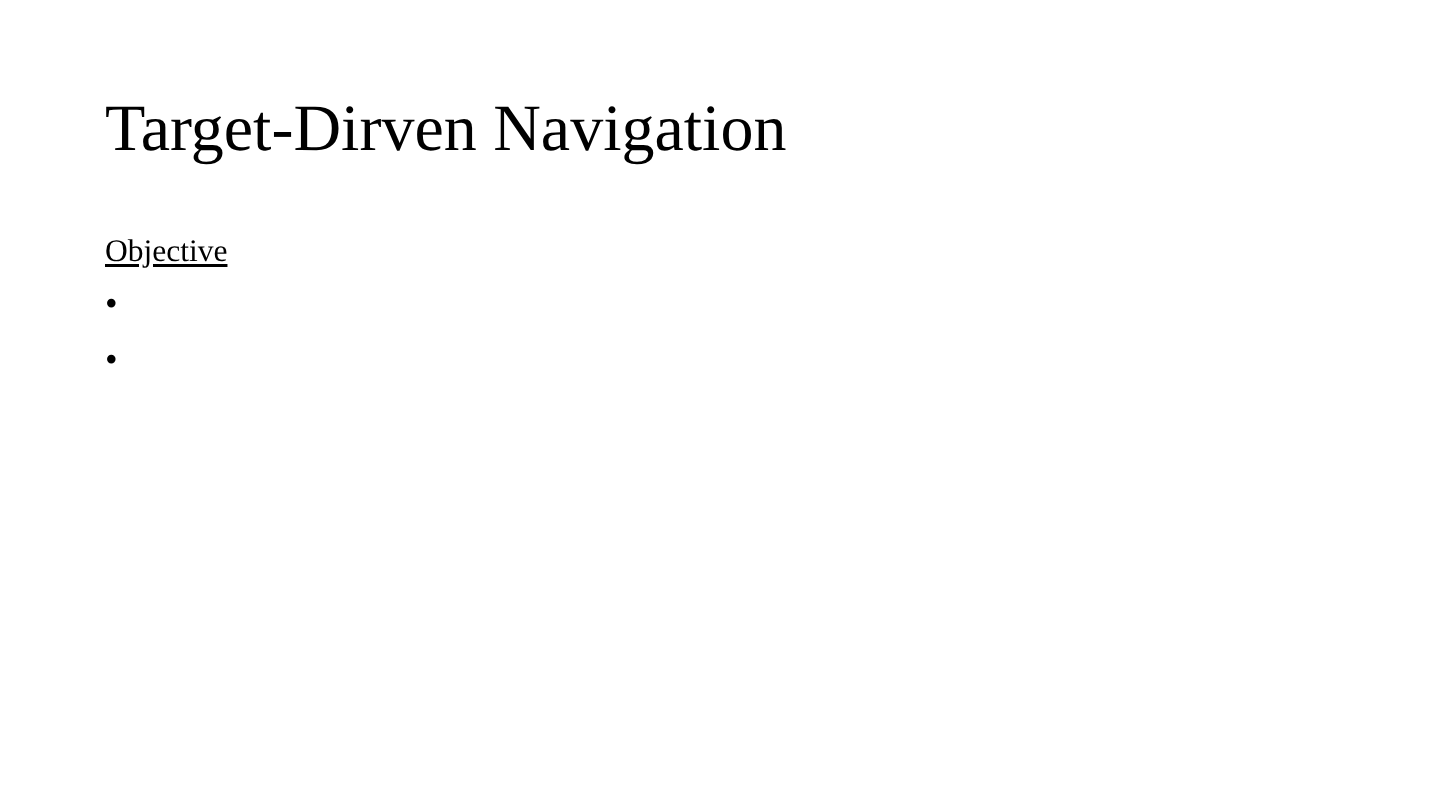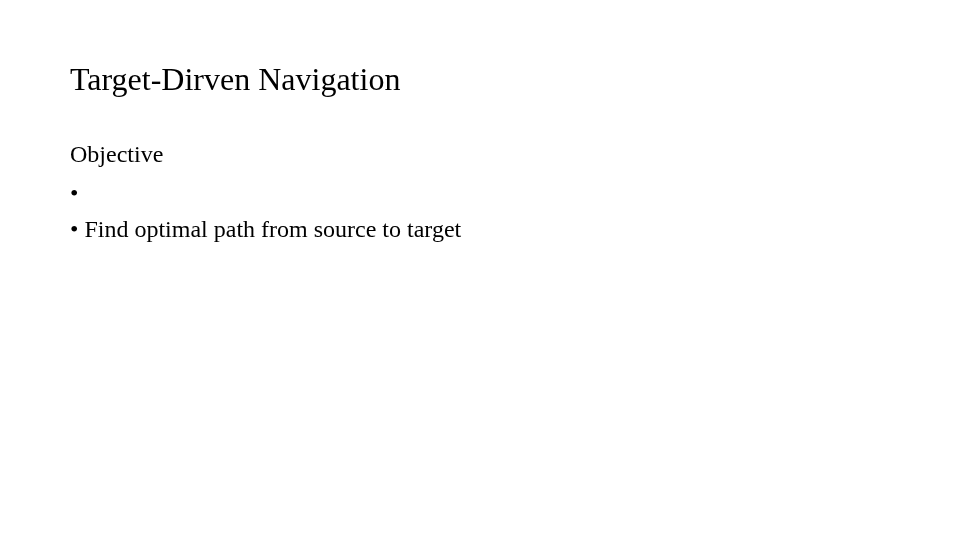--- a/index.html
+++ b/index.html
@@ -11,29 +11,30 @@
     font-family: "Times New Roman", Times, serif;
     color: #000000;
   }
   .slide {
     box-sizing: border-box;
     width: 960px;
     height: 540px;
     padding: 60px 70px 0 70px;
   }
   .title {
-    font-size: 32px;
+    font-size: 44px;
     font-weight: 400;
     margin: 0 0 40px 0;
     line-height: 1.2;
   }
   .subheading {
-    font-size: 24px;
+    font-size: 21px;
     margin: 0 0 6px 0;
     line-height: 1.35;
+    text-decoration: underline;
   }
   .bullet-row {
     display: flex;
     align-items: flex-start;
     font-size: 24px;
     line-height: 1.35;
     margin: 0 0 4px 0;
   }
   .bullet-dot {
     margin-right: 6px;
@@ -46,15 +47,14 @@
   <h1 class="title">Target-Dirven Navigation</h1>
 
   <div class="subheading">Objective</div>
 
   <div class="bullet-row">
     <span class="bullet-dot">•</span>
   </div>
 
   <div class="bullet-row">
     <span class="bullet-dot">•</span>
-    <span>Find optimal path from source to target</span>
   </div>
 </div>
 
 </body></html>

